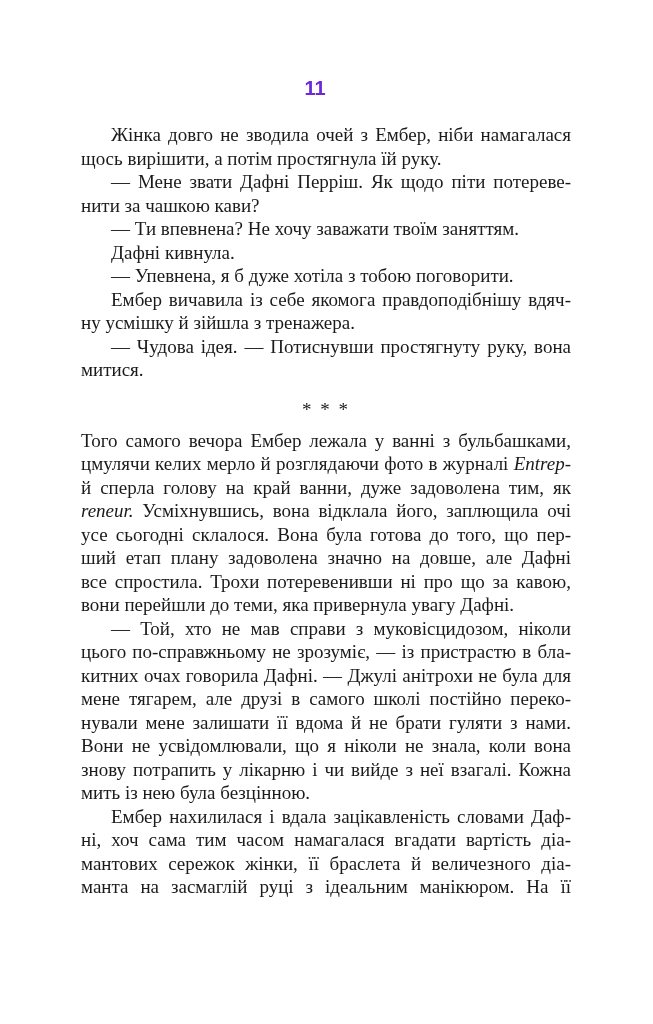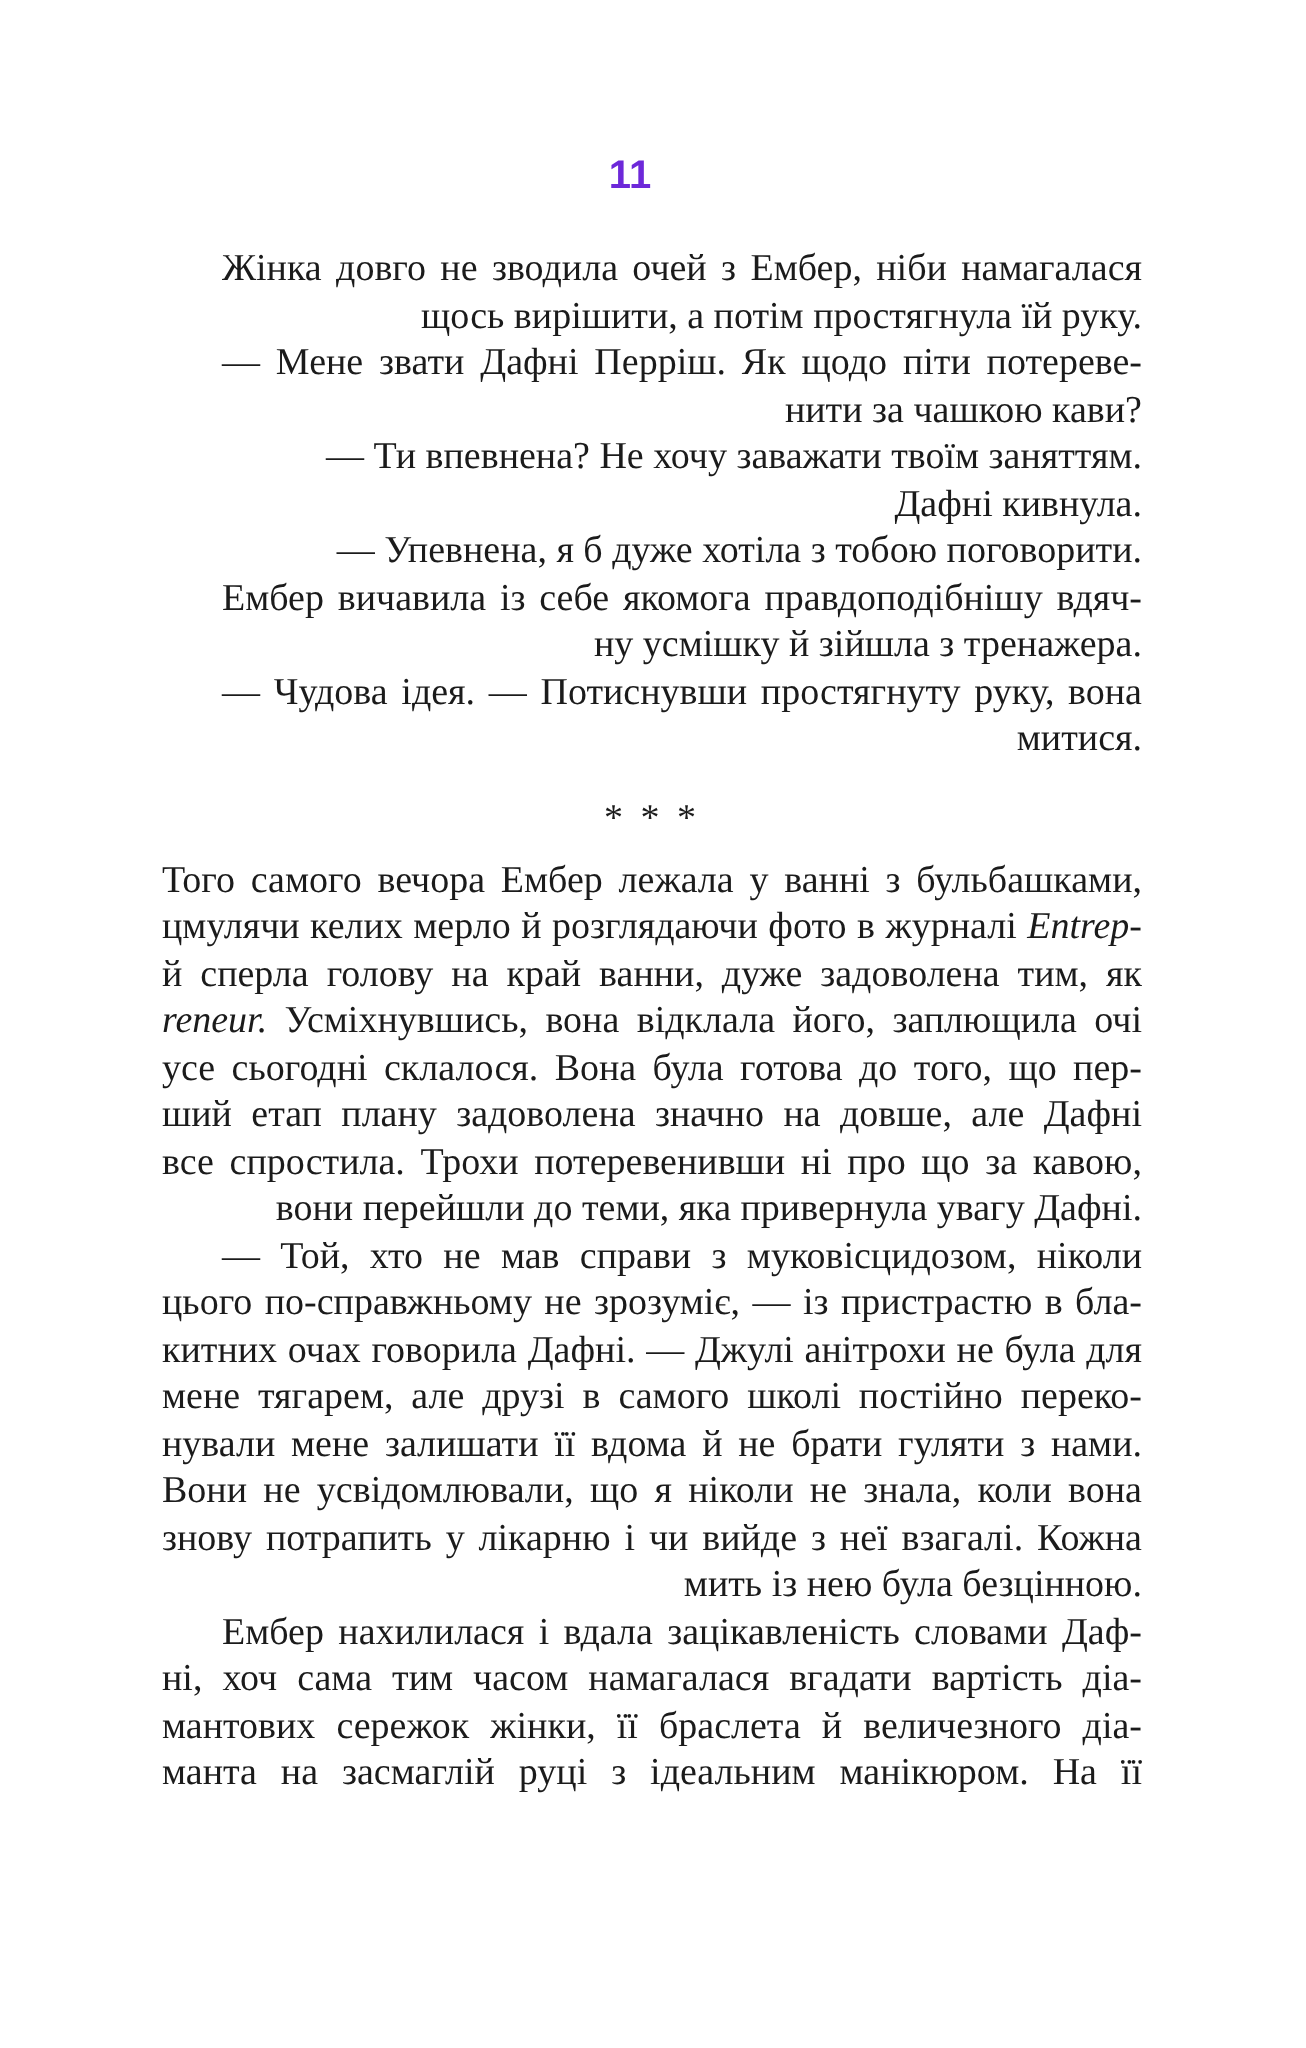--- a/index.html
+++ b/index.html
@@ -27,21 +27,21 @@
   .text-column {
     position: absolute;
     top: 123px;
     left: 62px;
     width: 490px;
     font-size: 19px;
     line-height: 23.5px;
     margin-left: 19px;
   }
   .para { margin: 0; }
-  .line { text-align: right; }
+  .line { text-align: left; }
   .line.j { text-align: justify; text-align-last: justify; }
   .line.ind { padding-left: 30px; }
   .line em { font-style: italic; }
   .sep {
     height: 47px;
     display: flex;
     align-items: center;
     justify-content: center;
     padding-top: 10px;
     box-sizing: border-box;

